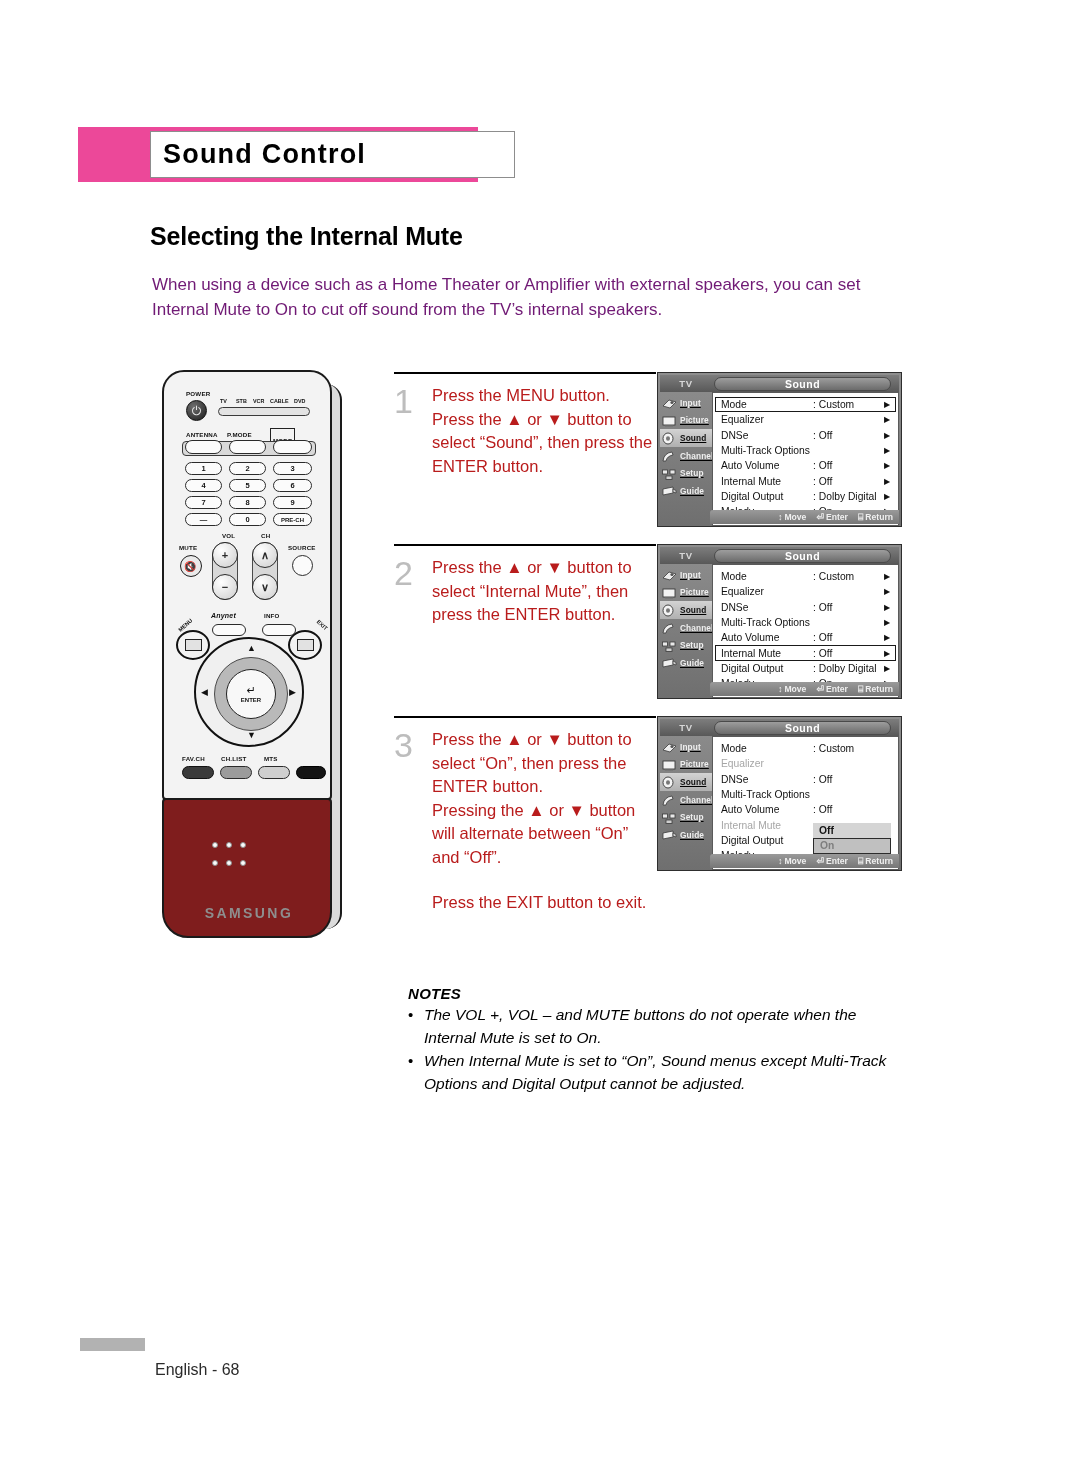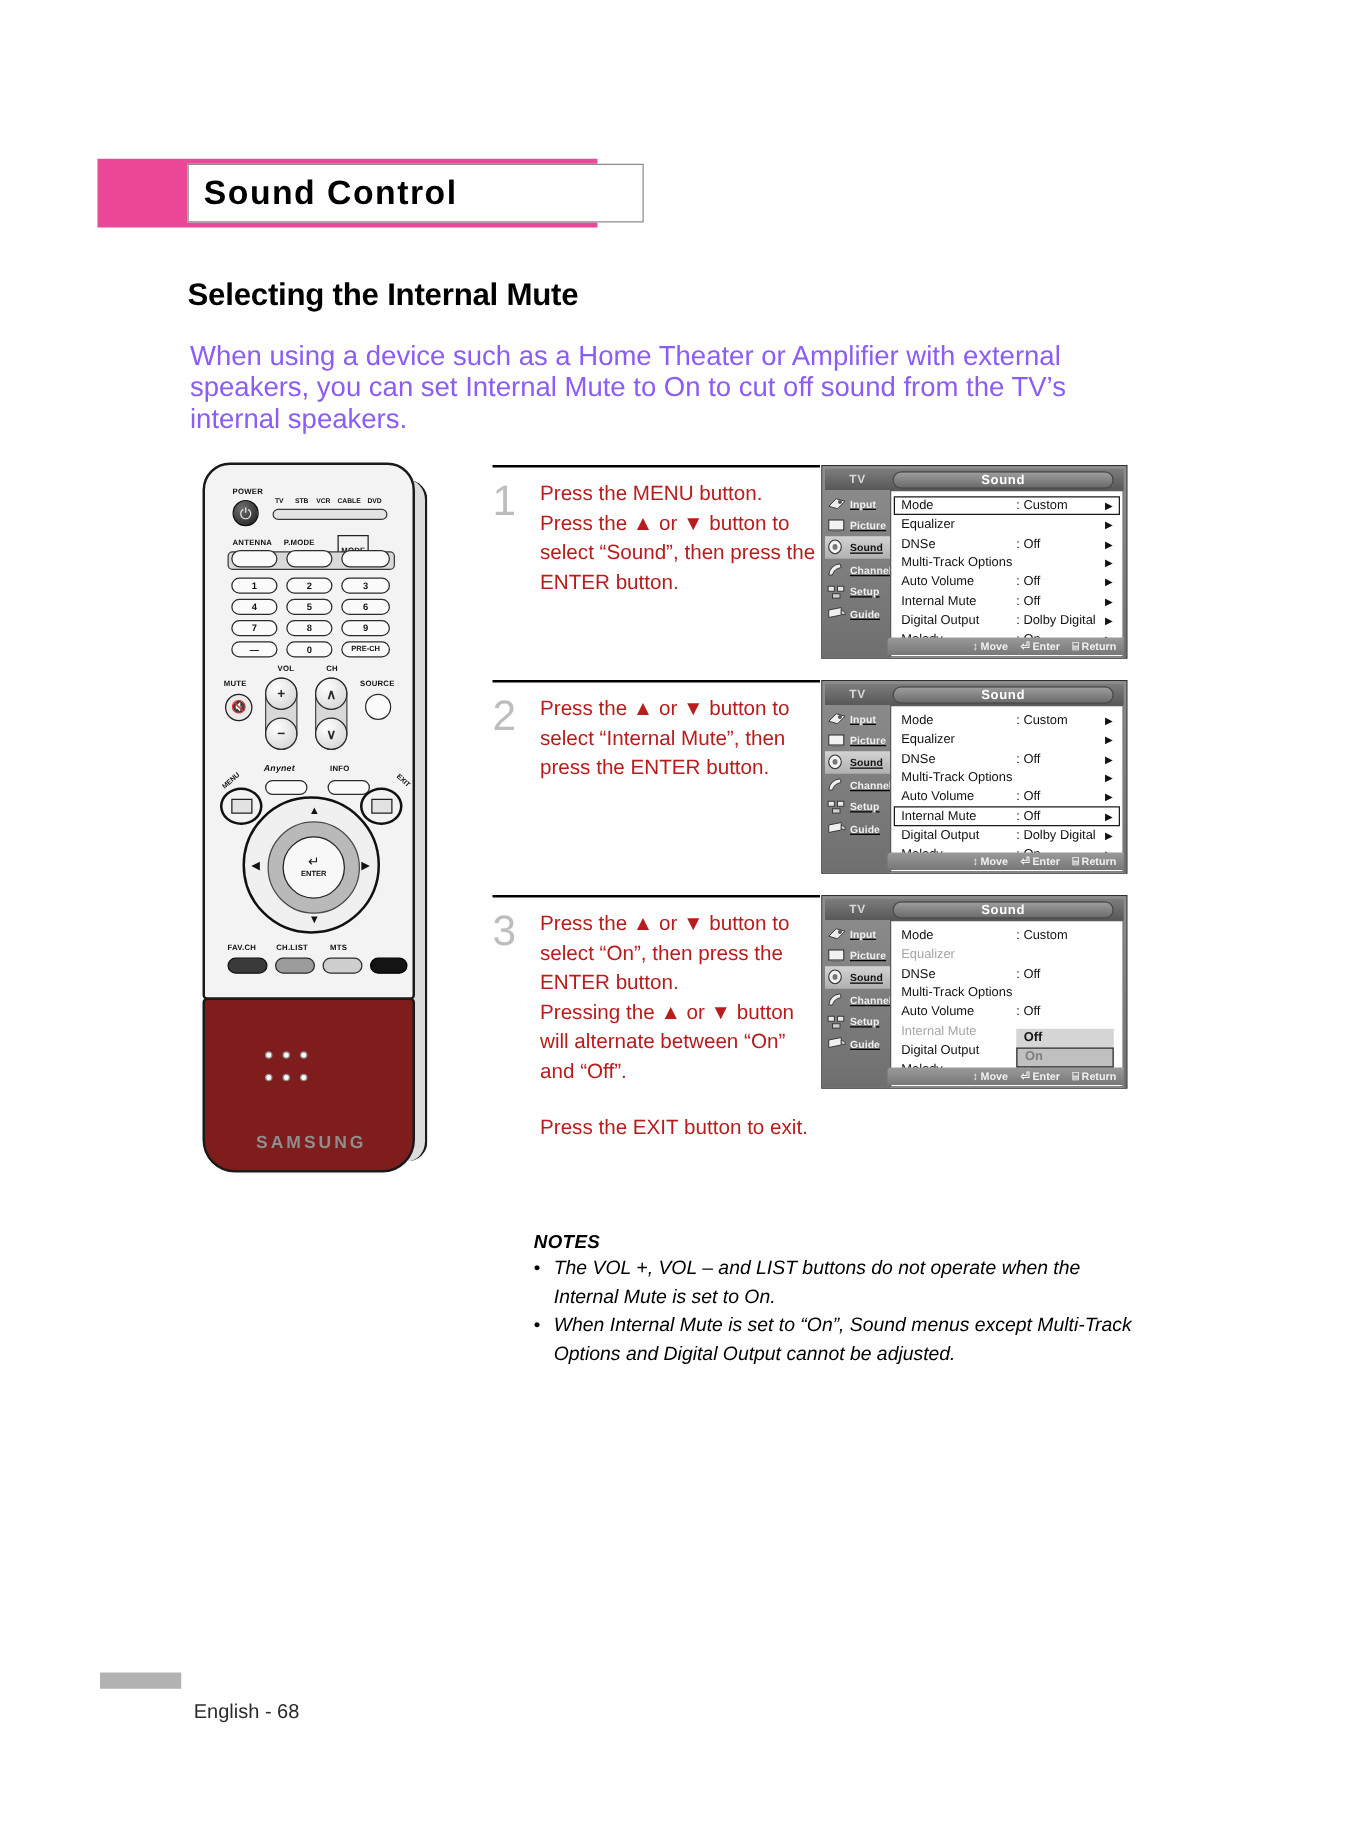--- a/index.html
+++ b/index.html
@@ -33,21 +33,21 @@
   
   #section-heading {
     position:absolute; left:150px; top:222px;
     font-size:25px; font-weight:bold; color:#000;
     letter-spacing:-0.2px;
   }
 
   
   #intro {
     position:absolute; left:152px; top:272px; width:730px;
-    font-size:22px; line-height:25px; color:#8b5cf6;
+    font-size:17px; line-height:25px; color:#701a75;
   }
 
   
   #remote {
     position:absolute; left:158px; top:370px; width:186px; height:570px;
   }
   .remote-upper {
     position:absolute; left:4px; top:0; width:170px; height:430px;
     background:#f3f3f3;
     border:2.5px solid #1a1a1a;
@@ -242,21 +242,21 @@
     position:absolute; left:100px; top:86px; width:78px; z-index:5;
   }
   .dd-opt {
     height:15.3px; display:flex; align-items:center; padding-left:6px;
     font-size:10.3px; font-weight:bold;
   }
   .dd-opt.off { background:#d5d5d5; color:#151515; }
   .dd-opt.on  { background:#c0c0c0; color:#7e7e7e; border:1.6px solid #2b2b2b; }
 
   
-  #notes { position:absolute; left:408px; top:985px; width:490px;margin-left:19px; }
+  #notes { position:absolute; left:408px; top:985px; width:490px; }
   #notes-title {
     font-size:15px; font-weight:bold; font-style:italic; color:#000;
     letter-spacing:0.3px; margin-bottom:2px;
   }
   .note-item {
     display:flex; font-size:15.5px; font-style:italic; line-height:22.5px;
     color:#000; margin-top:1px;
   }
   .note-bullet { width:16px; flex:0 0 16px; font-style:normal; font-size:15px; }
   .note-text { flex:1; }
@@ -727,21 +727,21 @@
         <span class="kg">⌸</span>
         <span>Return</span>
       </span>
   </div>
 </div>
 
 <div id="notes">
   <div id="notes-title">NOTES</div>
   <div class="note-item">
     <span class="note-bullet">•</span>
-    <span class="note-text">The VOL +, VOL – and LIST buttons do not operate when the Internal Mute is set to On.</span>
+    <span class="note-text">The VOL +, VOL – and MUTE buttons do not operate when the Internal Mute is set to On.</span>
   </div>
   <div class="note-item">
     <span class="note-bullet">•</span>
     <span class="note-text">When Internal Mute is set to “On”, Sound menus except Multi-Track Options and Digital Output cannot be adjusted.</span>
   </div>
 </div>
 
 <div id="footer-bar"></div>
 <div id="footer-text">English - 68</div>
 

